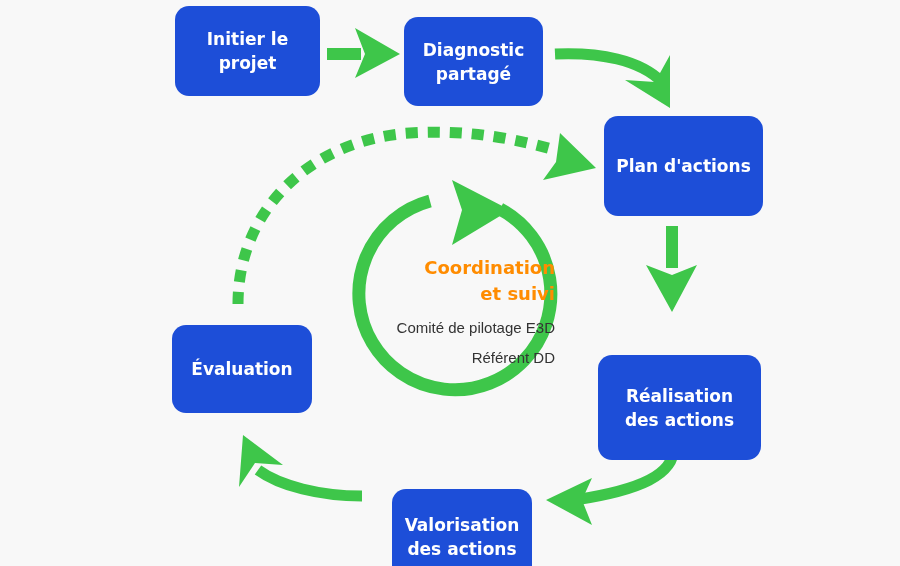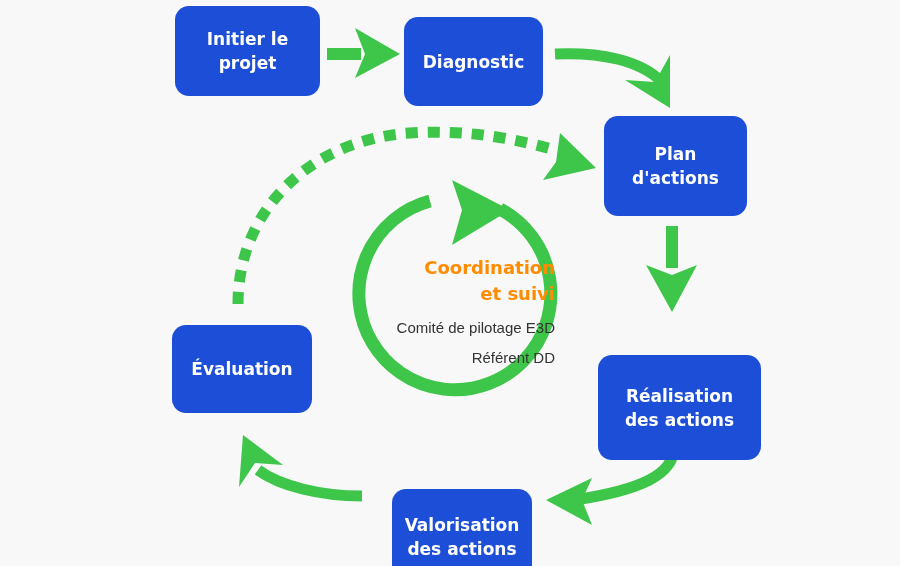--- a/index.html
+++ b/index.html
@@ -21,21 +21,21 @@
       font-family: "DejaVu Sans", sans-serif;
       font-weight: bold;
       font-size: 17px;
       line-height: 24px;
       box-sizing: border-box;
       padding: 0 6px;
     }
     .box span { display: block; }
     #b-initier { left: 175px; top: 6px; width: 145px; height: 90px; }
     #b-diag { left: 404px; top: 17px; width: 139px; height: 89px; }
-    #b-plan { left: 604px; top: 116px; width: 143px; height: 100px; }
+    #b-plan { left: 604px; top: 116px; width: 159px; height: 100px; }
     #b-real { left: 598px; top: 327px; width: 163px; height: 105px; margin-top: 28px; }
     #b-valo { left: 392px; top: 458px; width: 140px; height: 96px; margin-top: 31px; }
     #b-eval { left: 172px; top: 325px; width: 140px; height: 88px; }
 
     .center {
       position: absolute; left: 380px; top: 255px; width: 175px;
       text-align: right;
     }
     .center .title {
       color: #ff8c00; font-weight: bold; font-size: 18px; line-height: 26px;
@@ -94,20 +94,21 @@
   <div class="box" id="b-initier">
     <div>
       <span>Initier le</span>
       <span>projet</span>
     </div>
   </div>
 
   <div class="box" id="b-diag">
     <div>
       <span>Diagnostic</span>
+      <span>partagé</span>
     </div>
   </div>
 
   <div class="box" id="b-plan">
     <div>
       <span>Plan d'actions</span>
     </div>
   </div>
 
   <div class="box" id="b-real">

